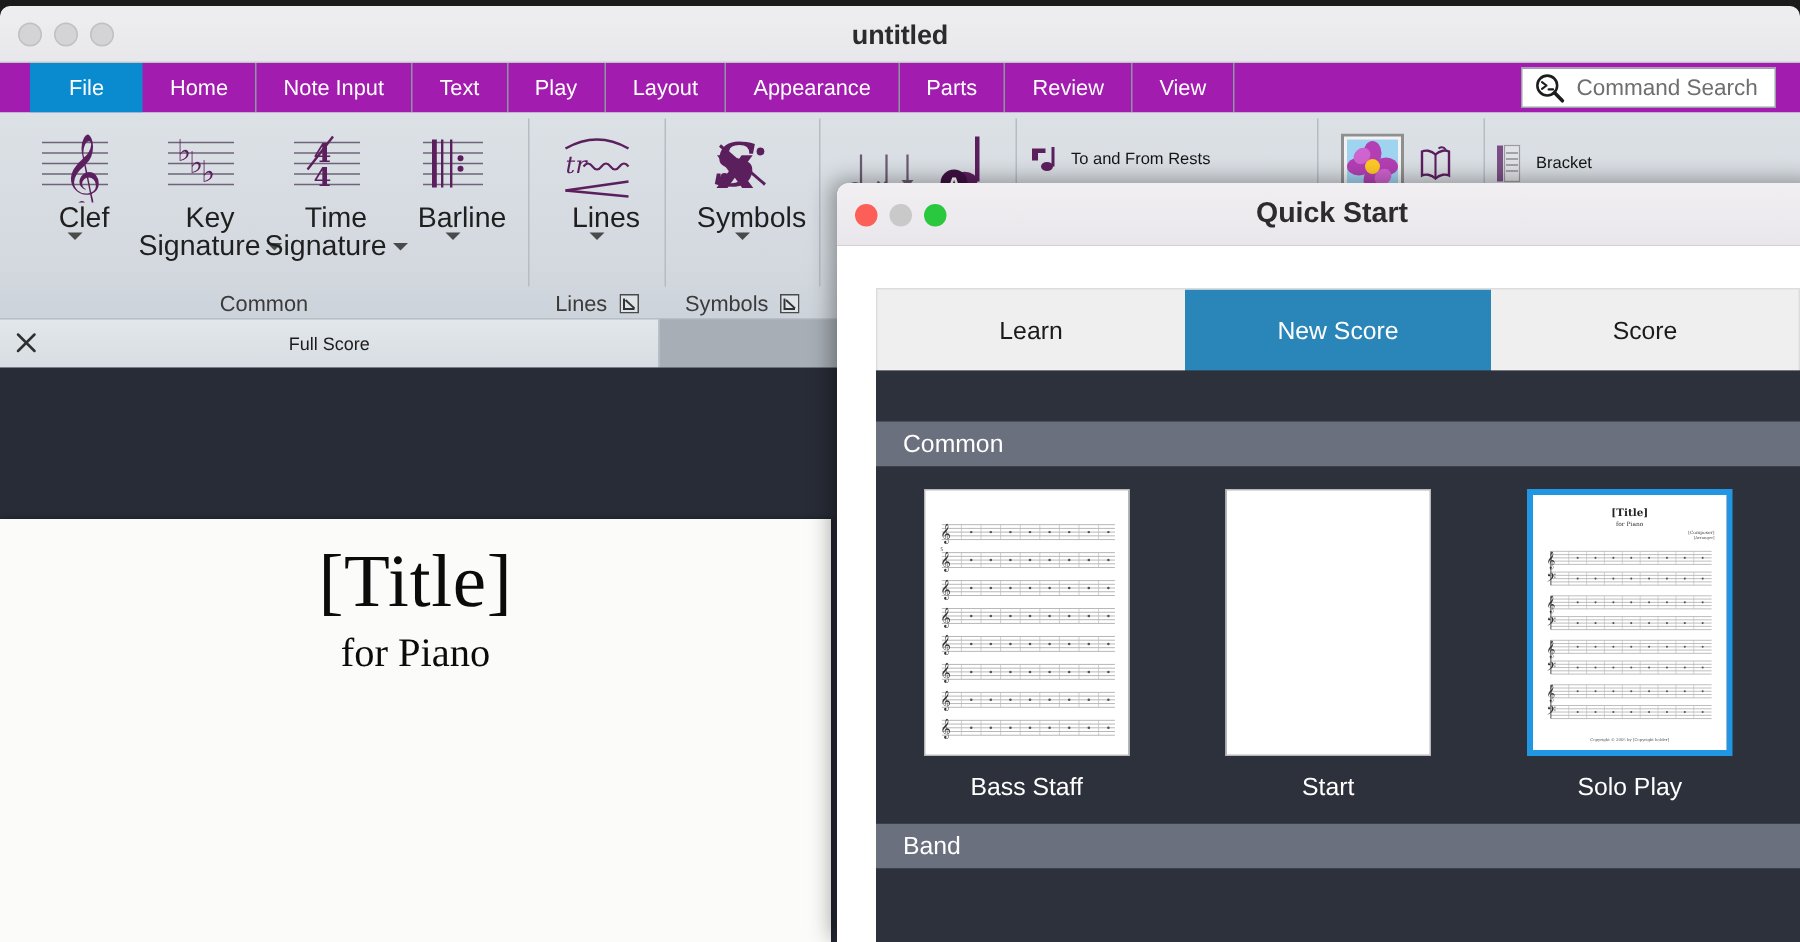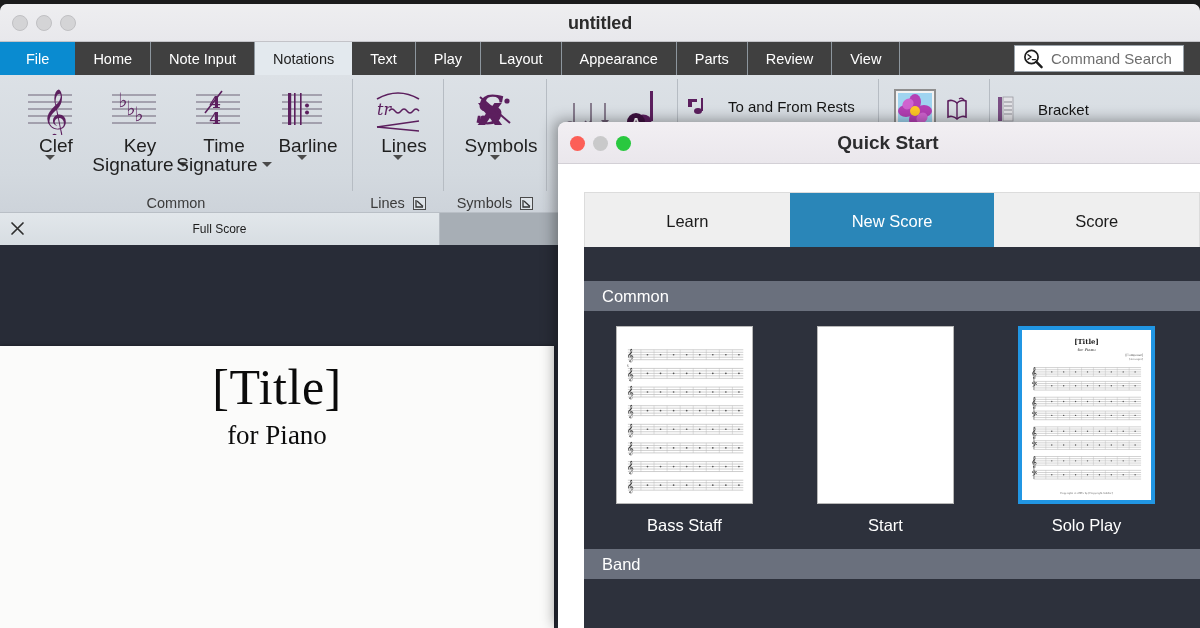--- a/index.html
+++ b/index.html
@@ -48,24 +48,25 @@
     position: absolute; left: 0; right: 0; top: 9px;
     text-align: center;
     font-size: 18px; font-weight: bold; color: #2b2b2b;
     letter-spacing: -0.1px;
   }
 
   
   .tabstrip {
     position: relative;
     height: 33px;
-    background: #404040;
+    background: #a21caf;
     display: flex;
     align-items: stretch;
     font-size: 14.5px;
+    padding-left: 20px;
   }
   .tab {
     display: flex; align-items: center; justify-content: center;
     color: #ffffff;
     padding: 0 18px;
     white-space: nowrap;
     border-right: 1px solid #8d969e;
     cursor: default;
   }
   .tab.file {
@@ -153,23 +154,23 @@
   }
   .grp-title .dlg {
     display: inline-block;
     margin-left: 4px;
     vertical-align: -2px;
   }
 
   
   svg { display: block; }
   .wide-btn {
-    display: flex; align-items: center; gap: 22px;
+    display: flex; align-items: center; gap: 8px;
     padding: 4px 10px 4px 6px;
-    font-size: 15px; color: #151515;
+    font-size: 11px; color: #151515;
     white-space: nowrap;
     justify-content: space-between;
   }
 
   
   .doctabs {
     position: relative;
     height: 32px;
     background: #9aa3ab;
     display: flex;
@@ -340,21 +341,20 @@
         <div class="tl"></div>
         <div class="tl"></div>
       </div>
       <div class="title-text">untitled</div>
     </div>
 
     <div class="tabstrip">
       <div class="tab file">File</div>
       <div class="tab">Home</div>
       <div class="tab">Note Input</div>
-      <div class="tab active">Notations</div>
       <div class="tab">Text</div>
       <div class="tab">Play</div>
       <div class="tab">Layout</div>
       <div class="tab">Appearance</div>
       <div class="tab">Parts</div>
       <div class="tab">Review</div>
       <div class="tab">View</div>
 
       <div class="cmdsearch">
         <span class="mag">

